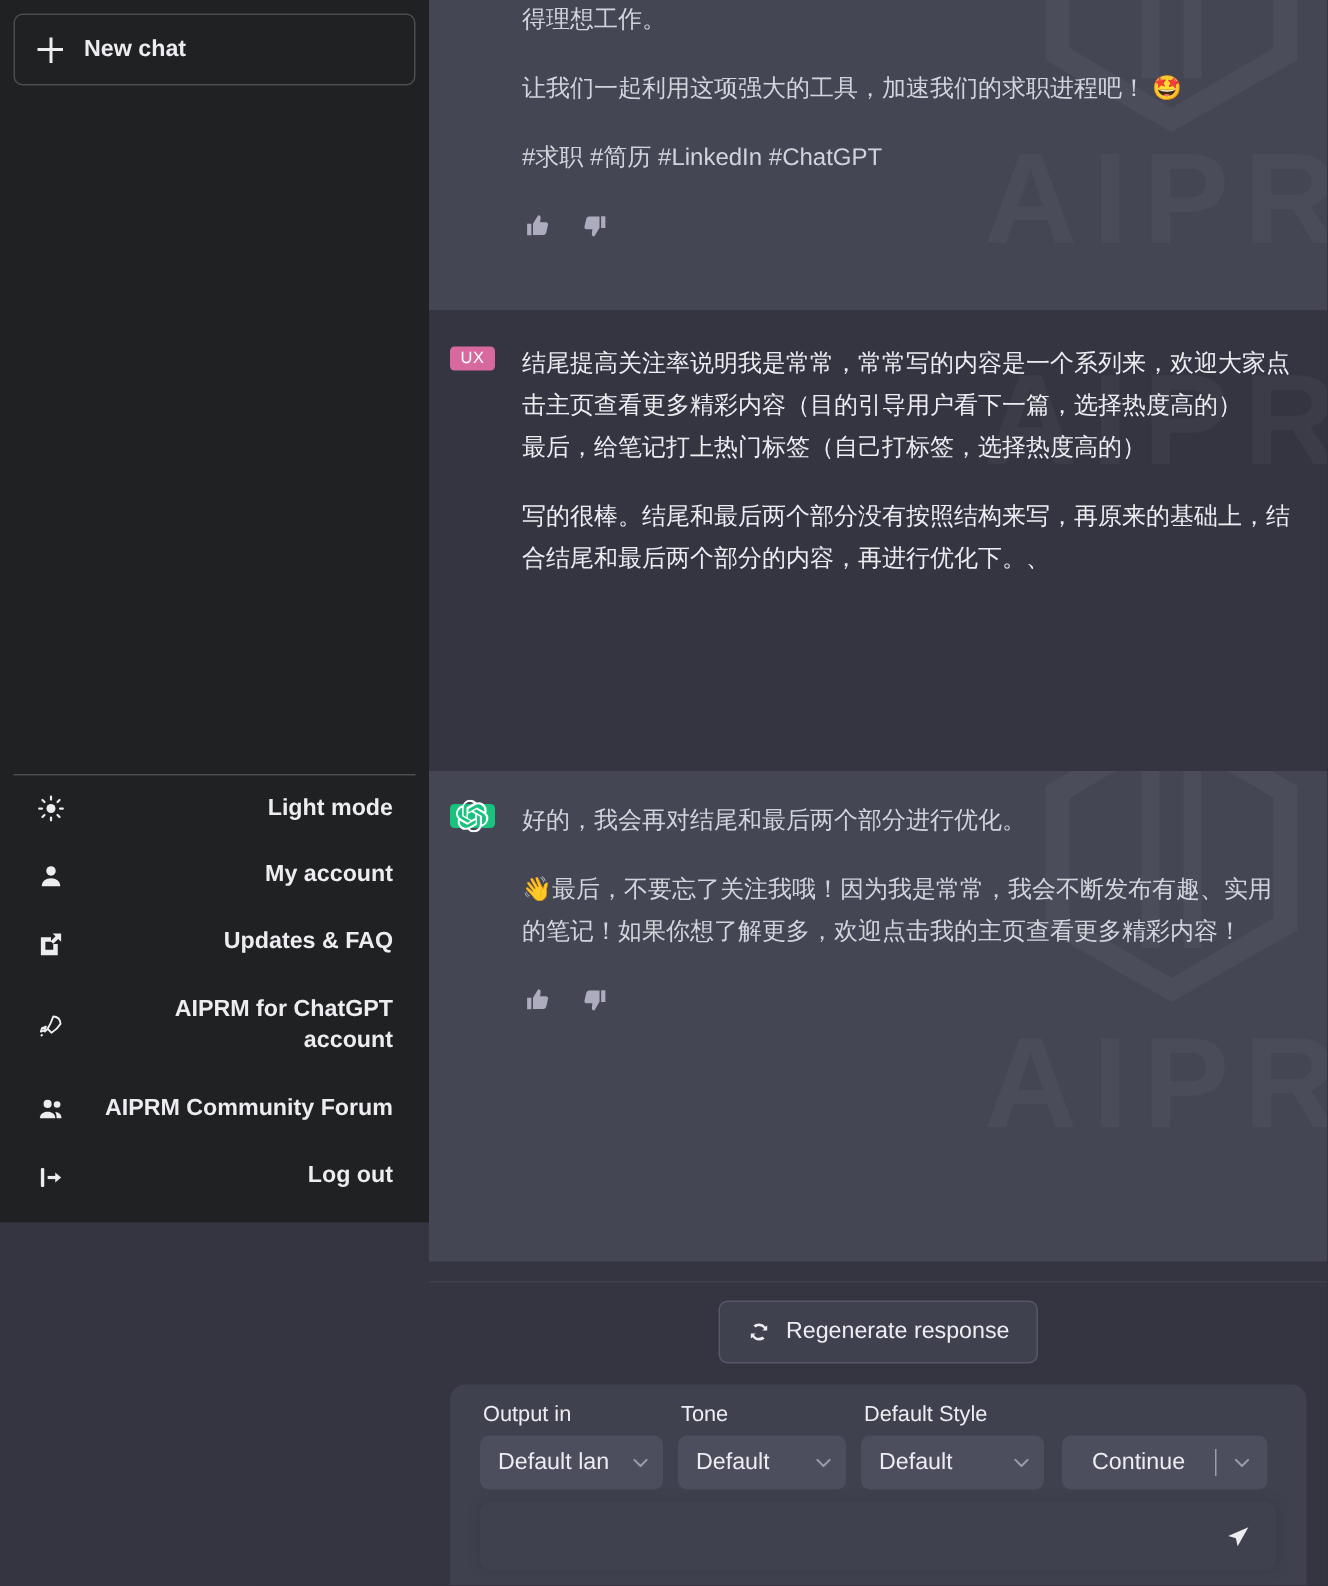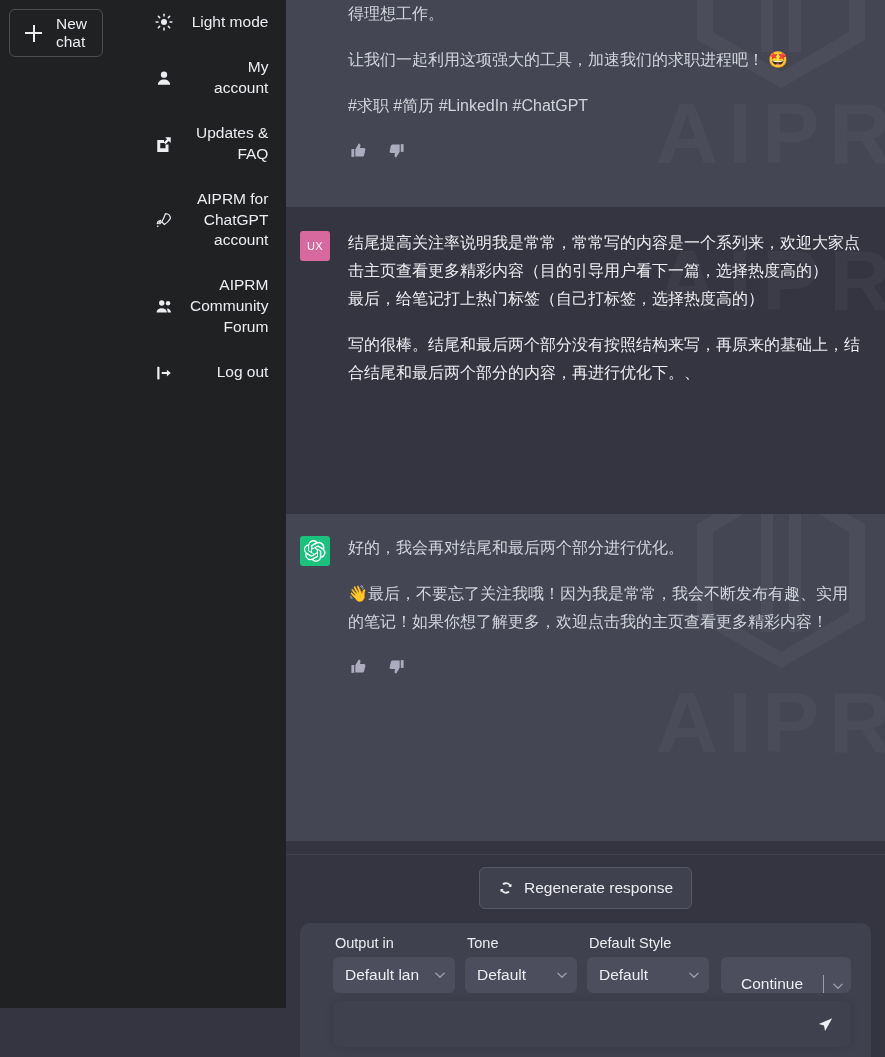--- a/index.html
+++ b/index.html
@@ -6,25 +6,26 @@
   html, body {
     width: 885px; height: 1057px;
     overflow: hidden;
     font-family: "Liberation Sans", "DejaVu Sans", sans-serif;
     background: #343541;
   }
   #app { display: flex; width: 885px; height: 1057px; }
 
   
   #sidebar {
-    width: 286px; height: 1008px;
+    width: 286px; height: 815px;
     background: #202123;
-    display: flex; flex-direction: row;
+    display: flex; flex-direction: column;
     flex: 0 0 286px;
     position: relative;
+    font-weight: bold;
   }
   .newchat-wrap { padding: 9px 9px 0 9px; }
   .newchat {
     display: flex; align-items: center; gap: 14px;
     height: 48px;
     padding: 0 15px;
     border: 1px solid #4c4d4f;
     border-radius: 6px;
     color: #ececf1;
     font-size: 15.5px;
@@ -79,21 +80,21 @@
   .msg { position: relative; overflow: hidden; }
   .msg.assistant { background: #444654; }
   .msg.user { background: #343541; }
   .msg-inner {
     display: flex;
     gap: 18px;
     padding: 20px 22px 20px 14px;
     position: relative; z-index: 2;
   }
   .avatar {
-    flex: 0 0 30px; width: 30px; height: 30px;
+    flex: 0 0 30px; width: 30px; height: 16px;
     border-radius: 3px;
     display: flex; align-items: center; justify-content: center;
     margin-top: 2px;
   }
   .avatar.user {
     background: #d8699f;
     color: #fff; font-size: 11px; letter-spacing: .3px;
   }
   .avatar.bot { background: #19c37d; }
   .avatar.bot svg { width: 22px; height: 22px; display: block; }
@@ -155,21 +156,21 @@
     font-size: 15.5px;
     padding: 11px 18px;
     cursor: pointer;
   }
   .regen-btn svg { width: 16px; height: 16px; display: block; }
 
   .aiprm-panel {
     background: #40414f;
     border-radius: 10px 10px 0 0;
     margin: 0 14px;
-    padding: 12px 20px 0 33px;
+    padding: 12px 20px 0 20px;
   }
   .ctrl-row {
     display: flex; align-items: flex-end; gap: 10px;
   }
   .ctrl { display: flex; flex-direction: column; gap: 6px; }
   .ctrl-label {
     color: #ececf1; font-size: 14.5px;
     padding-left: 2px;
   }
   .sel {
@@ -186,21 +187,21 @@
   }
   .sel-text { overflow: hidden; text-overflow: clip; }
   .chev { flex: 0 0 14px; color: #9a9bab; display: flex; }
   .chev svg { width: 14px; height: 14px; display: block; }
 
   .ctrl.w1 .sel { width: 122px; }
   .ctrl.w2 .sel { width: 112px; }
   .ctrl.w3 .sel { width: 122px; }
 
   .continue-group {
-    display: flex; align-items: flex-end;
+    display: flex; align-items: center;
     background: #4c4d5d;
     border-radius: 6px;
     overflow: hidden;
     height: 36px;
     margin-left: 2px;
   }
   .continue-main {
     display: flex; align-items: center; justify-content: center;
     color: #ececf1; font-size: 15.5px;
     padding: 0 20px;

